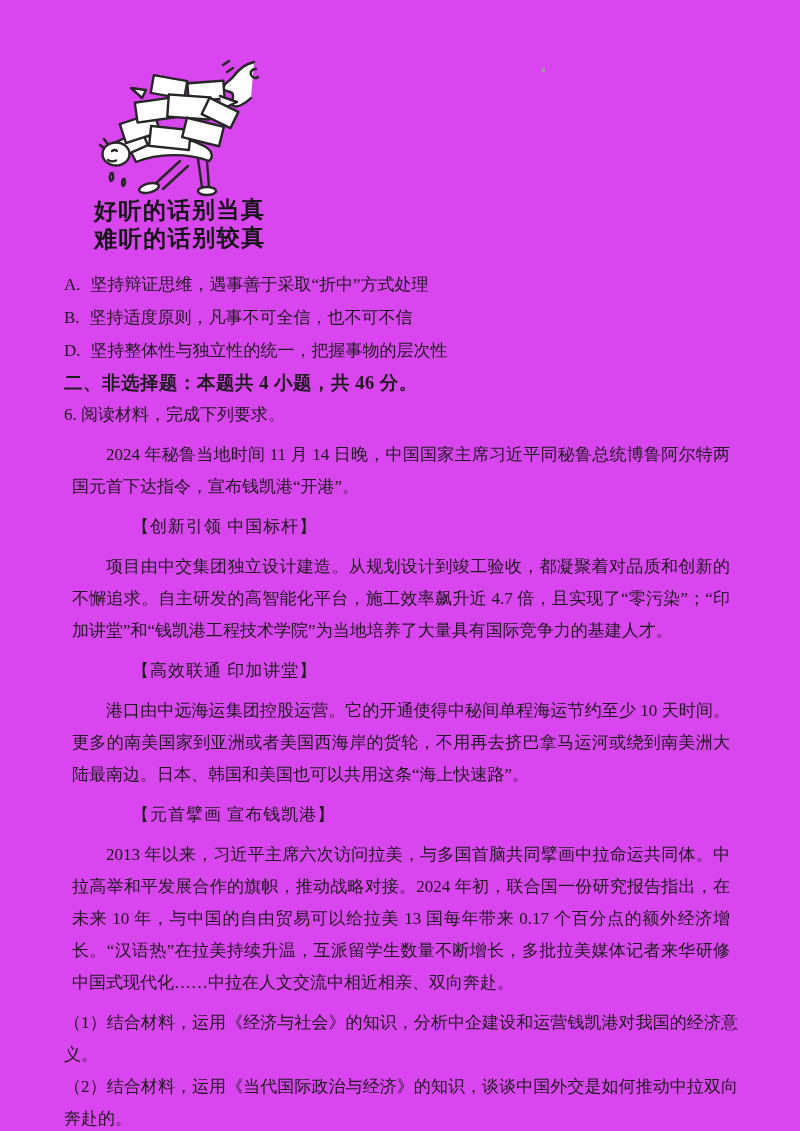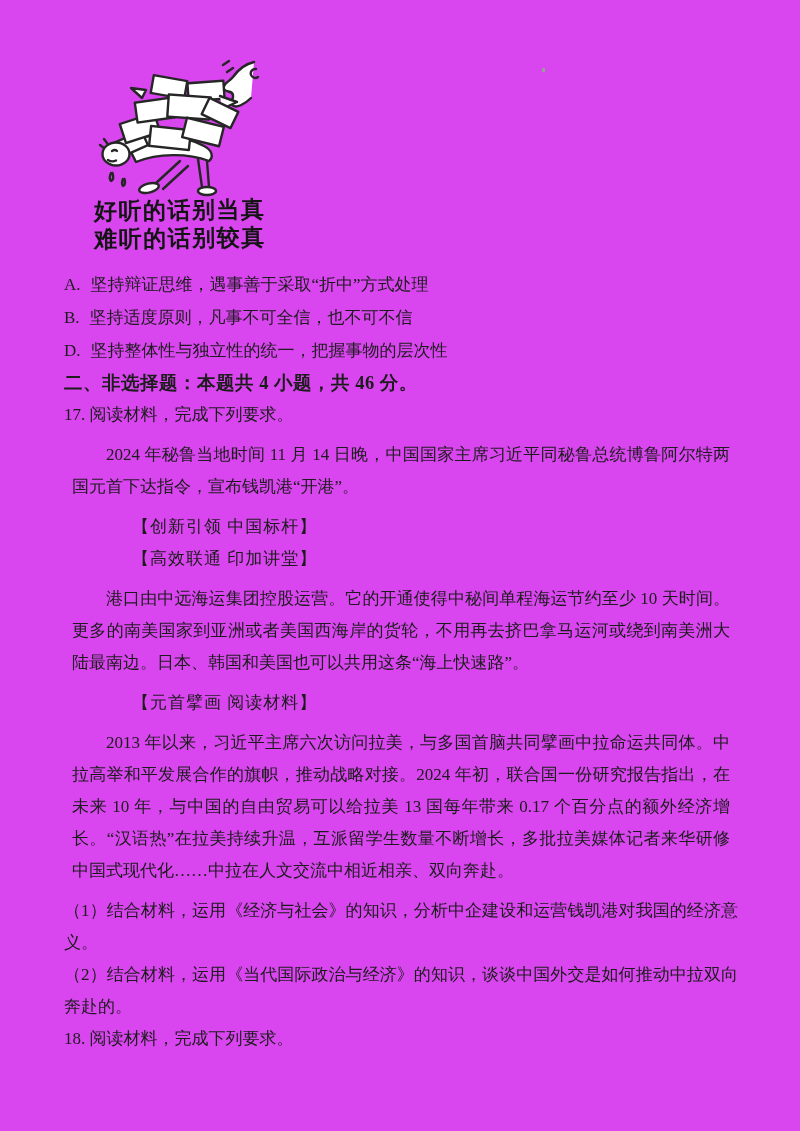--- a/index.html
+++ b/index.html
@@ -134,30 +134,31 @@
     </div>
     <div class="opt">
       <span class="opt-label">B.</span><span>坚持适度原则，凡事不可全信，也不可不信</span>
     </div>
     <div class="opt">
       <span class="opt-label">D.</span><span>坚持整体性与独立性的统一，把握事物的层次性</span>
     </div>
 
     <div class="section-header">二、非选择题：本题共 4 小题，共 46 分。</div>
 
-    <div class="stem">17. 阅读材料，完成下列要求。</div>
+    <div class="stem">6. 阅读材料，完成下列要求。</div>
 
     <p class="para">2024 年秘鲁当地时间 11 月 14 日晚，中国国家主席习近平同秘鲁总统博鲁阿尔特两国元首下达指令，宣布钱凯港“开港”。</p>
 
     <div class="subtitle">【创新引领  中国标杆】</div>
+    <p class="para">项目由中交集团独立设计建造。从规划设计到竣工验收，都凝聚着对品质和创新的不懈追求。自主研发的高智能化平台，施工效率飙升近 4.7 倍，且实现了“零污染”；“印加讲堂”和“钱凯港工程技术学院”为当地培养了大量具有国际竞争力的基建人才。</p>
 
     <div class="subtitle">【高效联通  印加讲堂】</div>
     <p class="para">港口由中远海运集团控股运营。它的开通使得中秘间单程海运节约至少 10 天时间。更多的南美国家到亚洲或者美国西海岸的货轮，不用再去挤巴拿马运河或绕到南美洲大陆最南边。日本、韩国和美国也可以共用这条“海上快速路”。</p>
 
-    <div class="subtitle">【元首擘画  阅读材料】</div>
+    <div class="subtitle">【元首擘画  宣布钱凯港】</div>
     <p class="para">2013 年以来，习近平主席六次访问拉美，与多国首脑共同擘画中拉命运共同体。中拉高举和平发展合作的旗帜，推动战略对接。2024 年初，联合国一份研究报告指出，在未来 10 年，与中国的自由贸易可以给拉美 13 国每年带来 0.17 个百分点的额外经济增长。“汉语热”在拉美持续升温，互派留学生数量不断增长，多批拉美媒体记者来华研修中国式现代化……中拉在人文交流中相近相亲、双向奔赴。</p>
 
     <div class="q-line">（1）结合材料，运用《经济与社会》的知识，分析中企建设和运营钱凯港对我国的经济意义。</div>
     <div class="q-line">（2）结合材料，运用《当代国际政治与经济》的知识，谈谈中国外交是如何推动中拉双向奔赴的。</div>
 
     <div class="stem">18. 阅读材料，完成下列要求。</div>
 
   </div>
 
 

